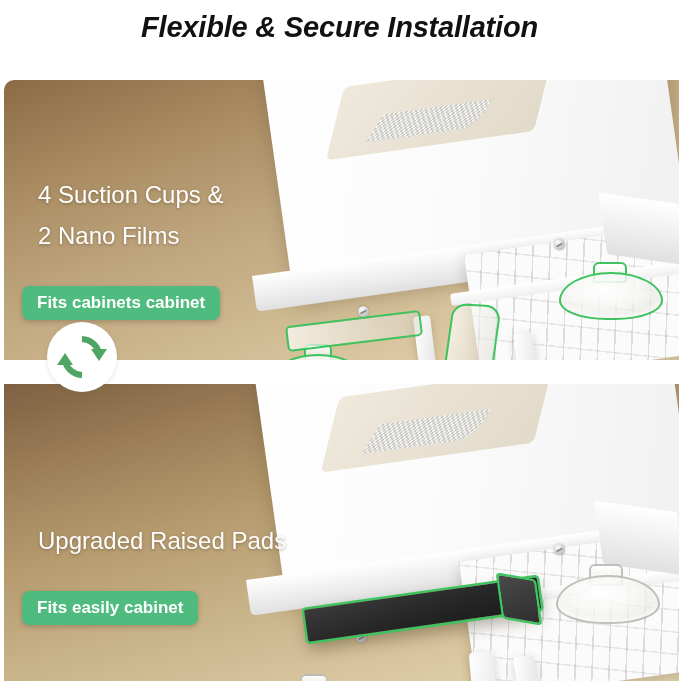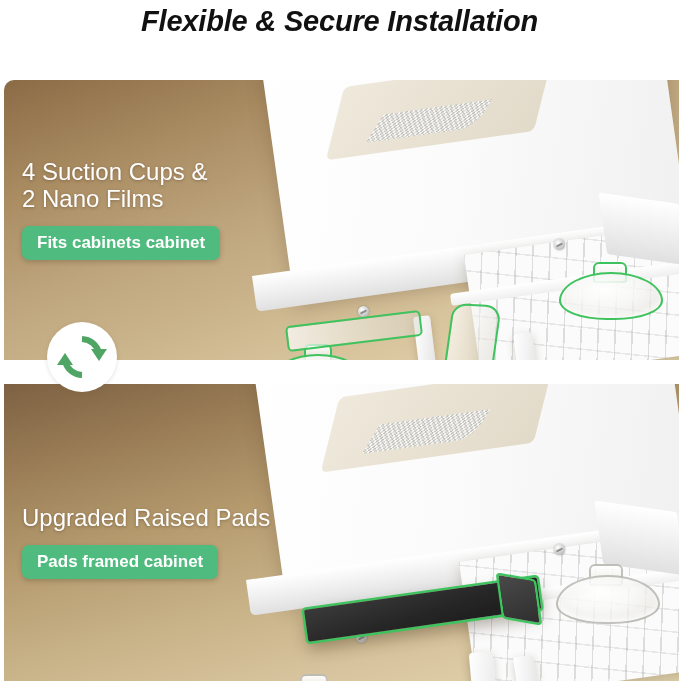--- a/index.html
+++ b/index.html
@@ -19,21 +19,21 @@
   #header {
     position: absolute;
     left: 0; top: 0;
     width: 679px;
     height: 80px;
     text-align: center;
     background: #ffffff;
   }
   #page-title {
     margin: 0;
-    padding-top: 2px;
+    padding-top: 8px;
     font-size: 29px;
     font-weight: bold;
     font-style: italic;
     color: #111111;
     letter-spacing: -0.2px;
     line-height: 38px;
     white-space: nowrap;
   }
   #page-subtitle {
     margin: 0;
@@ -181,25 +181,25 @@
     box-shadow: 0 0 0 2.5px #3fc35f;
   }
 
   
   .panel-text {
     position: absolute;
     left: 18px;
     z-index: 6;
   }
   .headline {
-    margin: 0;
+    margin: 16px;
     font-size: 24px;
     font-weight: normal;
     color: #ffffff;
-    line-height: 27px;
+    line-height: 41px;
     text-shadow: 0 1px 3px rgba(80,60,35,0.45);
     white-space: pre-line;
   }
   .badge {
     display: inline-block;
     margin-top: 14px;
     padding: 7px 15px 8px 15px;
     background: #4fbb7e;
     border-radius: 7px;
     color: #ffffff;
@@ -314,15 +314,15 @@
 
     <div class="suction-stem plain" style="left:585px; top:180px; width:30px; height:18px;"></div>
     <div class="suction-cup plain" style="left:552px; top:191px; width:100px; height:45px;"></div>
 
     <div class="suction-stem plain" style="left:296px; top:290px; width:24px; height:16px;"></div>
     <div class="suction-cup plain" style="left:265px; top:300px; width:86px; height:36px;"></div>
   </div>
 
   <div class="panel-text" style="top:120px;">
     <p class="headline">Upgraded Raised Pads</p>
-    <span class="badge">Pads framed cabinet</span>
+    <span class="badge">Fits easily cabinet</span>
   </div>
 </div>
 
 </body></html>

